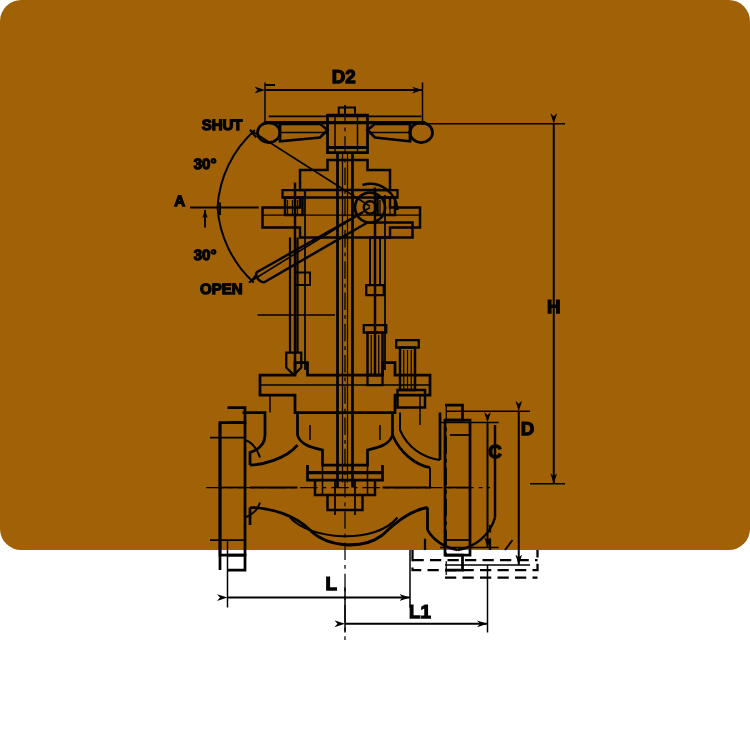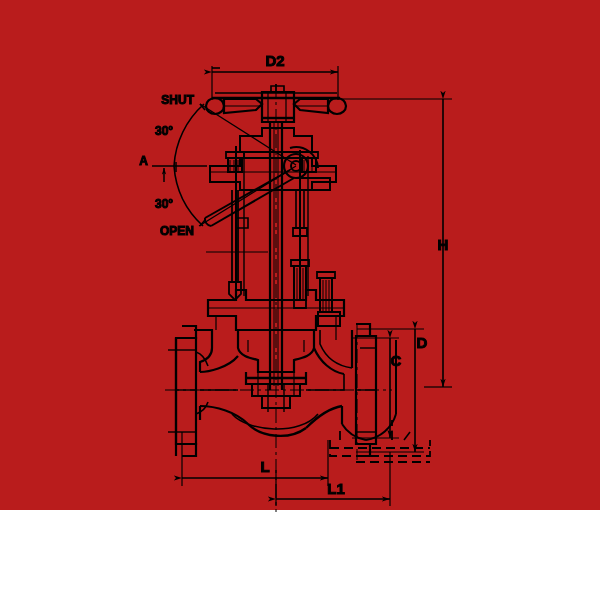--- a/index.html
+++ b/index.html
@@ -1,18 +1,18 @@
 <!DOCTYPE html>
 <html><head>
 <meta charset="utf-8">
 <style>
   html,body{margin:0;padding:0;background:#ffffff;}
   body{width:600px;height:600px;overflow:hidden;
        font-family:"Liberation Sans",sans-serif;}
-  #stage{position:relative;width:600px;height:510px;background:#b91c1c;}
+  #stage{position:relative;width:600px;height:440px;background:#a16207;border-radius:17px;}
   svg{display:block;}
   .lbl{font-family:"Liberation Sans",sans-serif;font-weight:bold;fill:#000;}
   .lbl-dim{font-size:15px;}
   .lbl-small{font-size:12px;}
   .lbl-deg{font-size:12px;}
 </style>
 </head>
 <body>
 
 <div id="stage">

